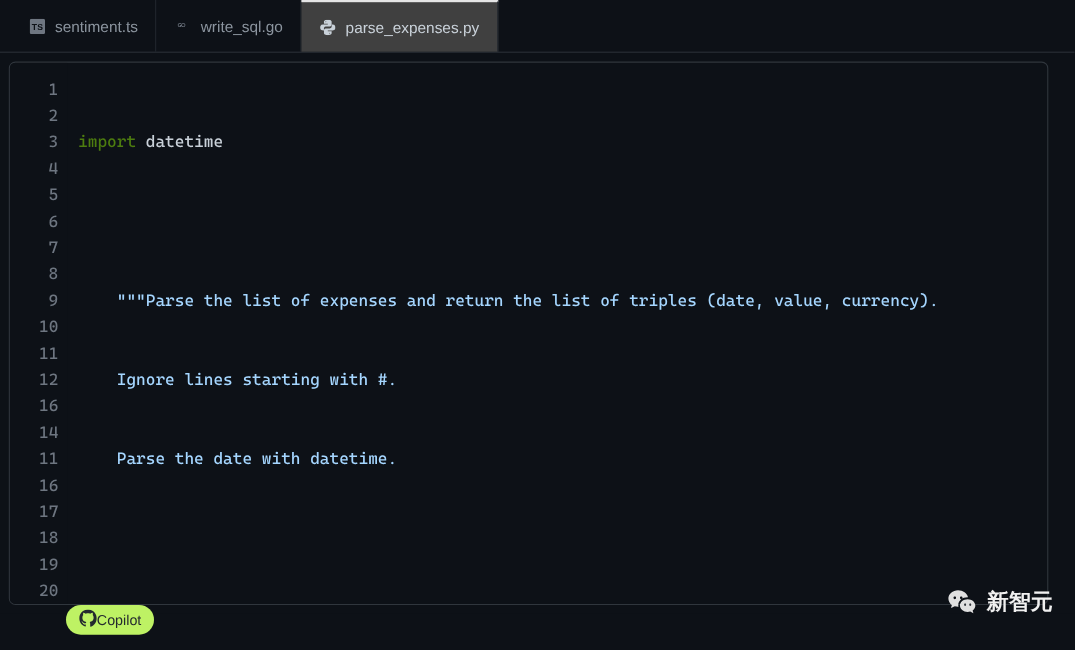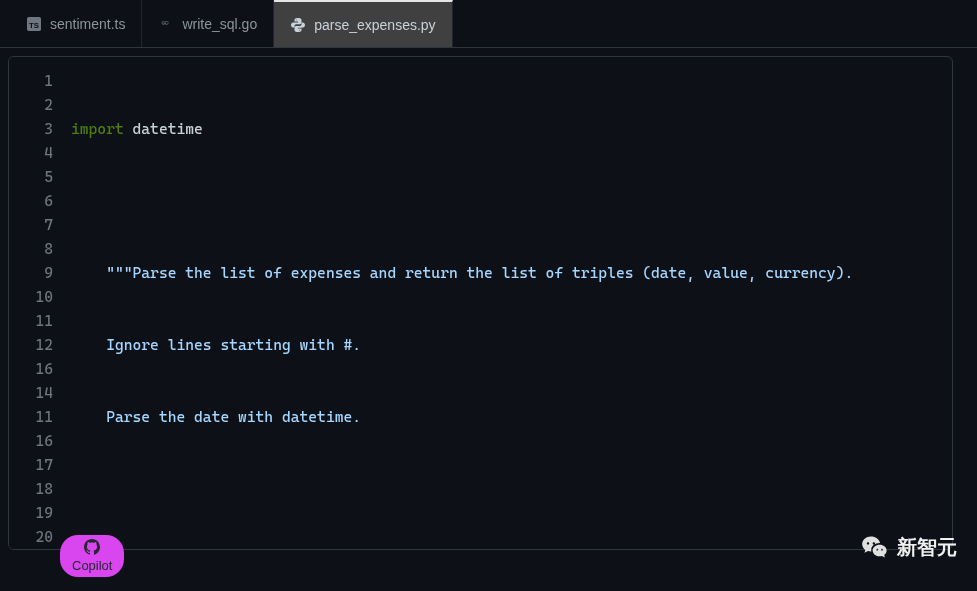--- a/index.html
+++ b/index.html
@@ -82,31 +82,30 @@
   padding-left: 10px;
   position: relative;
 }
 .k { color: #4d7c0f; text-align: right; }
 .fn { color: #d2a8ff; }
 .s { color: #a5d6ff; }
 .copilot-pill {
   position: absolute;
   bottom: 14px;
   left: 60px;
-  background: #d946ef;
+  background: #bef264;
   color: #24292f;
   padding: 4px 12px;
   border-radius: 18px;
   font-size: 13px;
   font-family: -apple-system, BlinkMacSystemFont, 'Segoe UI', Helvetica, Arial, sans-serif;
   display: flex;
   align-items: center;
   gap: 0;
   cursor: pointer;
-  flex-direction: column;
 }
 .watermark {
   position: absolute;
   bottom: 30px;
   right: 20px;
   display: flex;
   align-items: center;
   gap: 8px;
   color: #f0f0f0;
   font-size: 20px;

